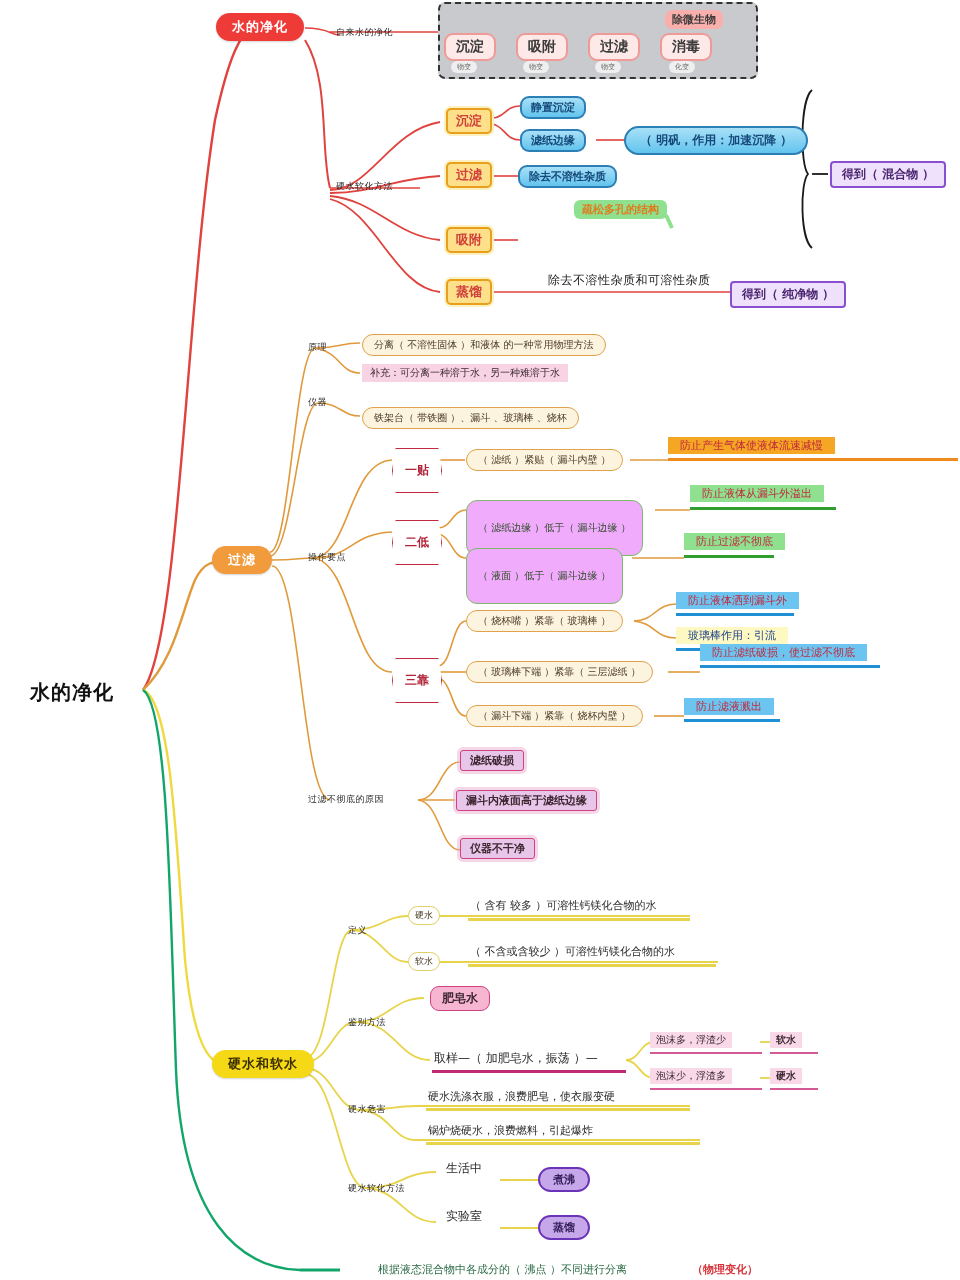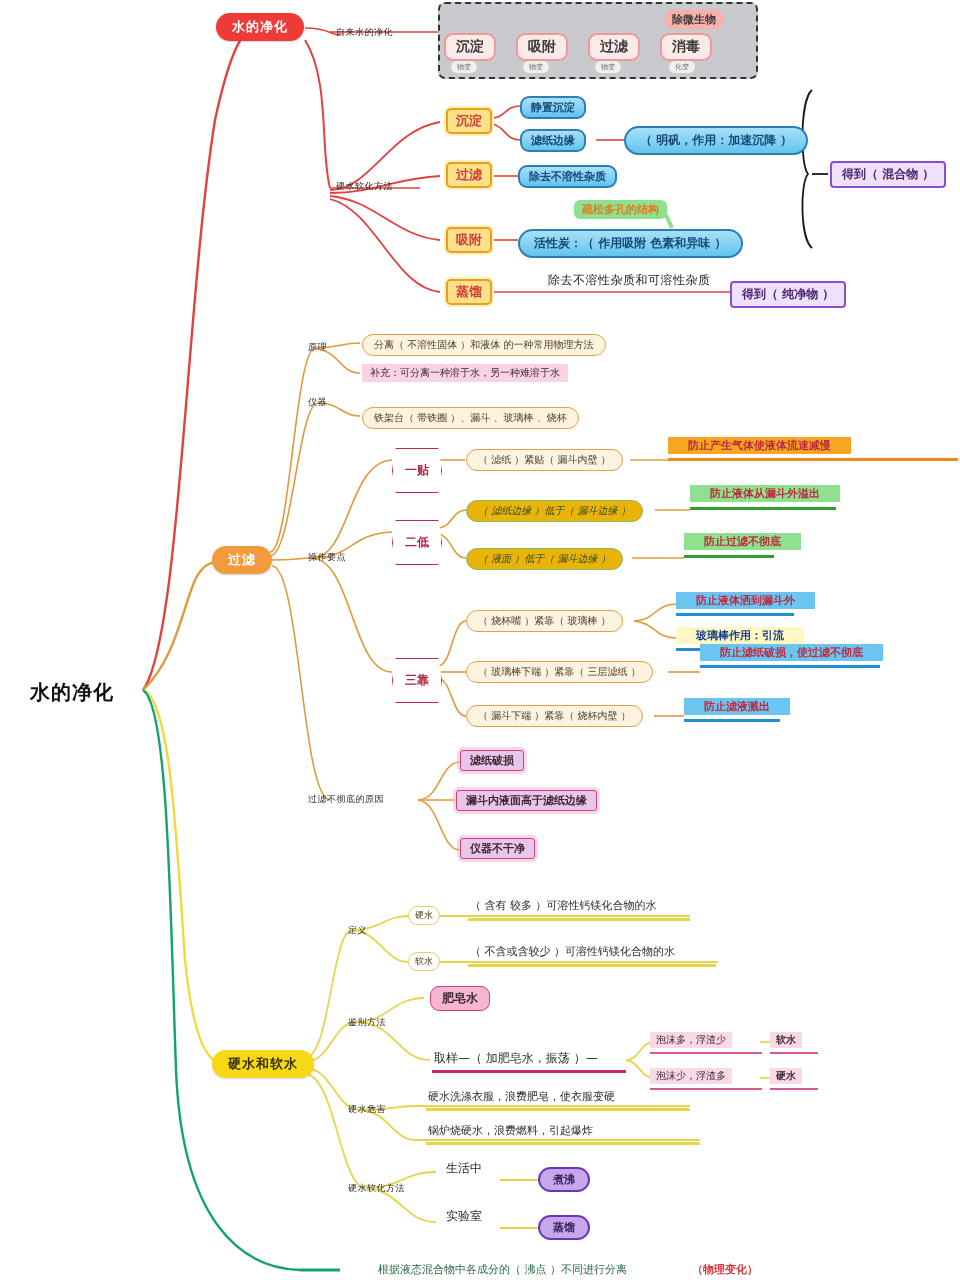--- a/index.html
+++ b/index.html
@@ -48,28 +48,28 @@
 
   
   .purplebox{border:2px solid #8a4fd0;background:#efe0fb;border-radius:4px;
              padding:3px 10px;font-size:12px;color:#4a2470;font-weight:600;}
   .purplecap{background:#c6a8ea;border:2px solid #6b34b8;border-radius:14px;
              padding:3px 13px;font-size:11px;font-weight:bold;color:#35205c;}
 
   
   .creambox{background:#fdf4e0;border:1.5px solid #e0a24a;border-radius:11px;
             padding:3px 11px;font-size:10px;color:#4a3a22;}
-  .greenbox{background:#eab308;border:1.5px solid #7cba6a;border-radius:11px;
-            padding:3px 11px;font-size:10px;color:#2f4a28;font-style:italic;}
+  .greenbox{background:#f0abfc;border:1.5px solid #7cba6a;border-radius:11px;
+            padding:20px 11px;font-size:10px;color:#2f4a28;}
   .hexbox{background:#fff;border:1.5px solid #c0293f;border-radius:4px;
           padding:13px 12px;font-size:12px;font-weight:bold;color:#b02338;
           clip-path:polygon(7% 0,93% 0,100% 50%,93% 100%,7% 100%,0 50%);}
 
   
-  .hl{font-size:11px;font-weight:bold;padding:1px 20px;}
+  .hl{font-size:11px;font-weight:normal;padding:1px 12px;}
   .hl.orange{background:#f5a623;color:#c0293f;}
   .hl.green{background:#8fe08f;color:#c0293f;}
   .hl.blue{background:#6cc5f0;color:#c0293f;}
   .hl.bluebl{background:#fef9c3;color:#1a3f8a;}
   .ul{height:3px;}
   .ul.orange{background:#f08a1c;}
   .ul.green{background:#2fa02f;}
   .ul.blue{background:#1f8fd6;}
 
   
@@ -206,21 +206,20 @@
   <div class="n ystar" style="left:446px;top:108px;">沉淀</div>
   <div class="n bluecap" style="left:520px;top:96px;">静置沉淀</div>
   <div class="n bluecap" style="left:520px;top:129px;">滤纸边缘</div>
   <div class="n bluecap round big" style="left:624px;top:126px;">（ 明矾，作用：加速沉降 ）</div>
 
   <div class="n ystar" style="left:446px;top:162px;">过滤</div>
   <div class="n bluecap" style="left:518px;top:165px;">除去不溶性杂质</div>
 
   <div class="n greencap" style="left:574px;top:200px;">疏松多孔的结构</div>
   <div class="n ystar" style="left:446px;top:227px;">吸附</div>
-  <div class="n bluecap round big" style="left:518px;top:229px;">活性炭：（ 作用吸附 色素和异味 ）</div>
 
   <div class="n ystar" style="left:446px;top:279px;">蒸馏</div>
   <div class="n plain big" style="left:548px;top:272px;">除去不溶性杂质和可溶性杂质</div>
   <div class="n purplebox" style="left:730px;top:281px;">得到（ 纯净物 ）</div>
 
   <div class="n purplebox" style="left:830px;top:161px;">得到（ 混合物 ）</div>
 
   <div class="n plain" style="left:308px;top:341px;">原理</div>
   <div class="n creambox" style="left:362px;top:334px;">分离（ 不溶性固体 ）和液体 的一种常用物理方法</div>
   <div class="n pinkband" style="left:362px;top:364px;">补充：可分离一种溶于水，另一种难溶于水</div>

